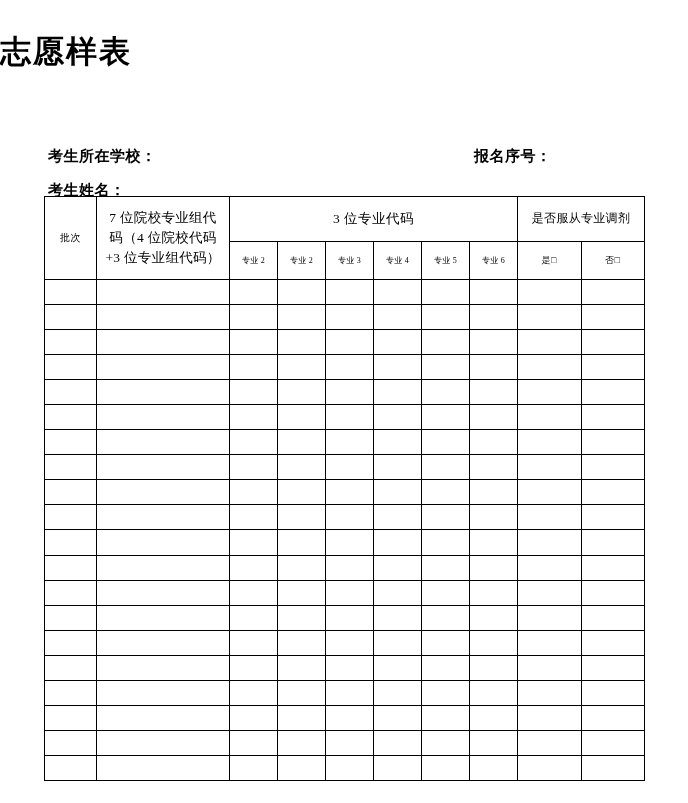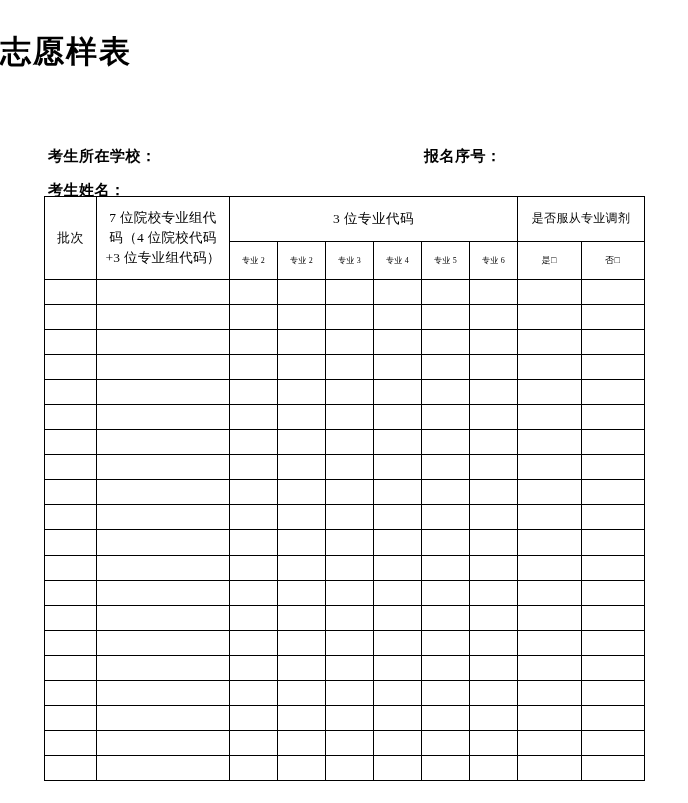--- a/index.html
+++ b/index.html
@@ -40,21 +40,21 @@
   .field-row {
     position: absolute;
     font-size: 15px;
     font-weight: bold;
     font-family: "Liberation Serif", "DejaVu Serif", serif;
     letter-spacing: 0.5px;
     white-space: nowrap;
     margin-top: 48px;
   }
   .field-school   { top: 99px;  left: 48px; }
-  .field-regno    { top: 99px;  left: 424px; text-align: center; }
+  .field-regno    { top: 99px;  left: 474px; text-align: center; }
   .field-name     { top: 133px; left: 48px; }
 
   .field-value {
     display: inline-block;
     min-width: 0;
     font-weight: normal;
   }
 
   
   .note-line {
@@ -83,21 +83,21 @@
     padding: 0;
     margin: 0;
     text-align: center;
     vertical-align: middle;
     font-weight: normal;
     background: #ffffff;
   }
 
   th.h-batch {
     width: 51px;
-    font-size: 13px;
+    font-size: 10px;
     font-family: Liberation Mono, monospace;
     letter-spacing: 0.5px;
   }
   th.h-groupcode {
     width: 120px;
     font-size: 13.5px;
     line-height: 1.5;
     padding: 2px 6px;
     font-family: "Liberation Serif", "DejaVu Serif", serif;
     letter-spacing: 0.3px;

